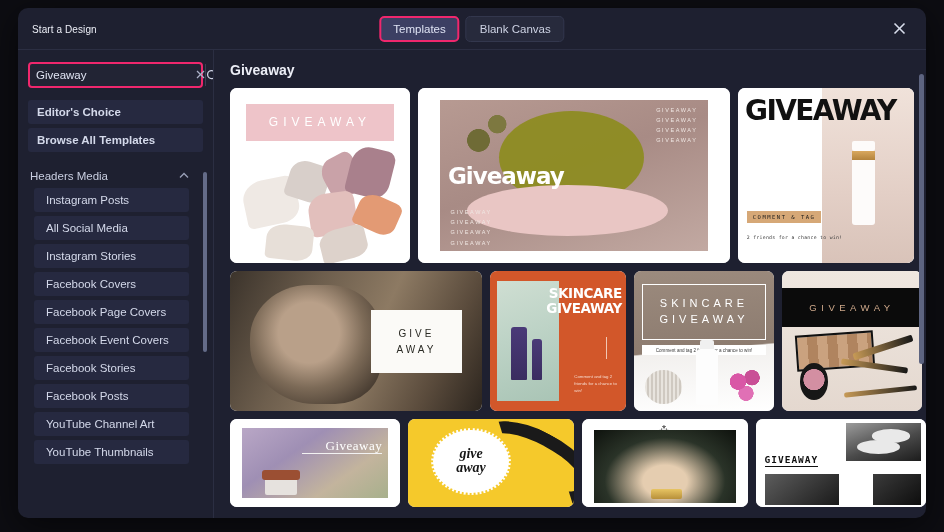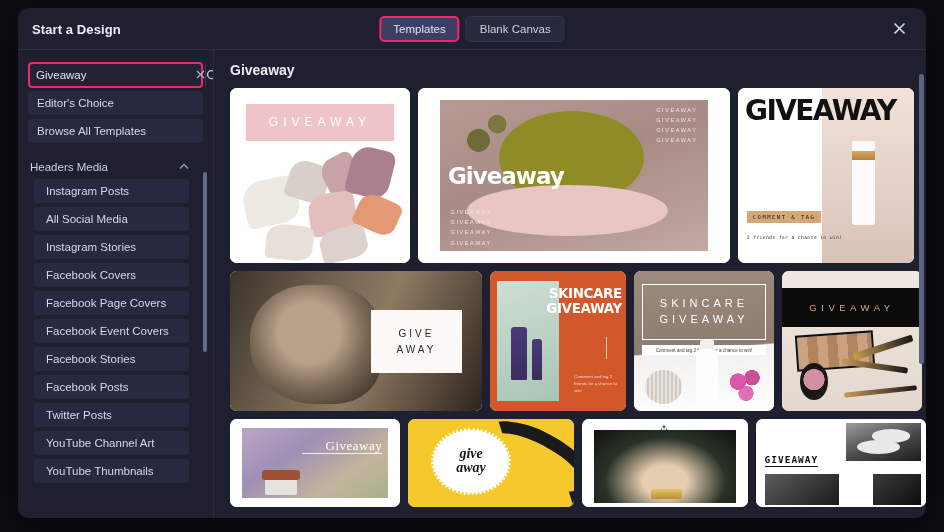--- a/index.html
+++ b/index.html
@@ -25,22 +25,22 @@
   #header {
     position: relative;
     height: 42px;
     border-bottom: 1px solid #2b2e42;
     display: flex; align-items: center;
   }
   #modal-title {
     position: absolute; left: 14px; top: 50%;
     transform: translateY(-50%);
     color: #eceef6;
-    font-size: 13px;
-    font-weight: 700;
+    font-size: 10px;
+    font-weight: 400;
     letter-spacing: .1px;
   }
   #tab-group {
     position: absolute; left: 50%; top: 50%;
     transform: translate(-50%,-50%);
     display: flex; gap: 6px;
   }
   .tab {
     font-size: 11.5px;
     color: #cdd2e3;
@@ -98,21 +98,21 @@
   #search-clear {
     width: 22px; text-align: center;
     color: #aab0c6; font-size: 12px; cursor: pointer;
   }
   #search-go {
     width: 26px; height: 100%;
     display: flex; align-items: center; justify-content: center;
     border-left: 1px solid #3a3e55;
     cursor: pointer;
   }
-  .quick-list { margin-top: 3px; }
+  .quick-list { margin-top: 12px; font-weight: bold; }
   .quick-item {
     background: #262940;
     color: #d4d9ea;
     font-size: 11.5px;
     padding: 6px 9px;
     border-radius: 3px;
     margin-bottom: 4px;
     cursor: pointer;
   }
   #group-header {
@@ -510,21 +510,20 @@
 
       <div id="nav-list">
           <div class="nav-item">Instagram Posts</div>
           <div class="nav-item">All Social Media</div>
           <div class="nav-item">Instagram Stories</div>
           <div class="nav-item">Facebook Covers</div>
           <div class="nav-item">Facebook Page Covers</div>
           <div class="nav-item">Facebook Event Covers</div>
           <div class="nav-item">Facebook Stories</div>
           <div class="nav-item">Facebook Posts</div>
-          <div class="nav-item">Twitter Posts</div>
           <div class="nav-item">YouTube Channel Art</div>
           <div class="nav-item">YouTube Thumbnails</div>
         </div>
 
       <div id="sidebar-scrollbar"></div>
     </div>
 
     <div id="content">
       <div id="content-title">Giveaway</div>
 

